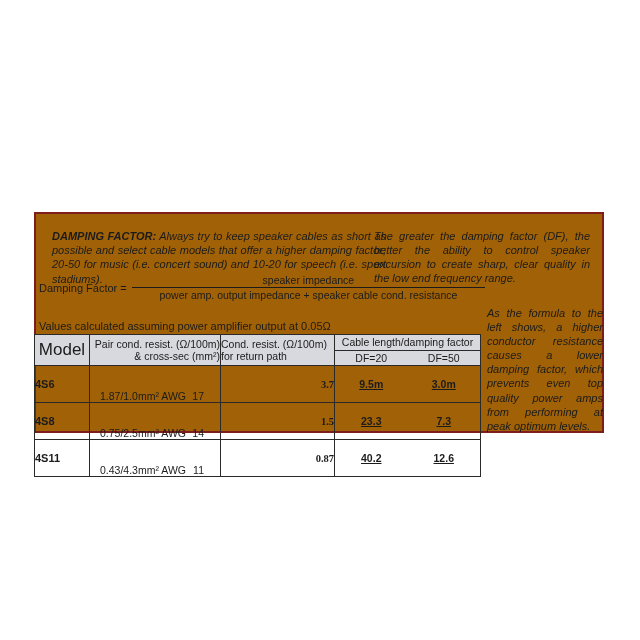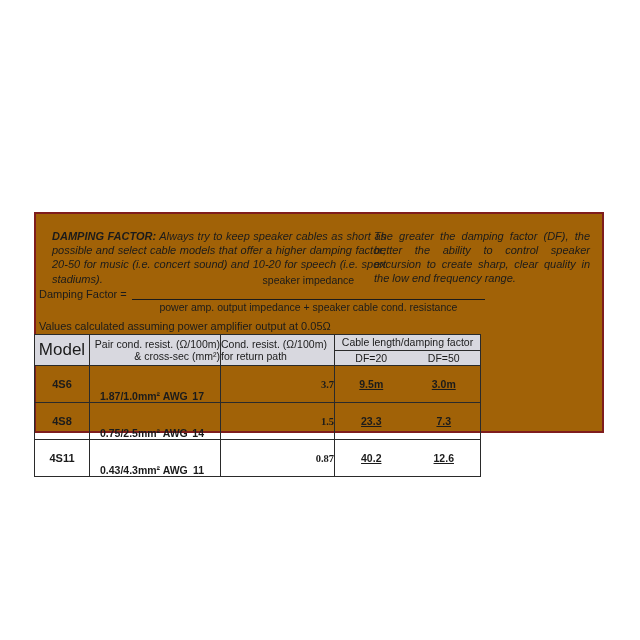--- a/index.html
+++ b/index.html
@@ -23,21 +23,21 @@
     position:absolute;left:338px;top:4px;width:216px;
     font-size:11px;line-height:14px;font-style:italic;text-align:justify;
   }
   
   .formula{
     position:absolute;left:3px;top:60px;width:446px;
     font-size:10.5px;display:flex;align-items:center;
   }
   .f-label{white-space:nowrap;padding-right:5px;font-size:11px;}
   .fraction{display:inline-block;text-align:center;flex:1;}
-  .numer{display:block;border-bottom:1.6px solid #1b1b1b;padding-bottom:13px;}
+  .numer{display:block;border-bottom:1.6px solid #1b1b1b;padding-bottom:1px;}
   .denom{display:block;padding-top:1px;}
   
   .note{
     position:absolute;left:3px;top:106px;font-size:11px;
   }
   
   table.spec{
     position:absolute;left:-2px;top:120px;border-collapse:collapse;
     table-layout:fixed;width:446px;font-size:10.5px;
   }
@@ -45,22 +45,22 @@
     border:1.7px solid #2a2a2a;padding:0;vertical-align:middle;
   }
   table.spec th{background:#d8d8df;font-weight:400;line-height:12.5px;}
   th.model-h{font-weight:700;font-size:17px;width:54px;}
   th.pair-h{width:130px;text-align:right;padding-left:9px;}
   th.cond-h{width:113px;text-align:left;padding-left:9px;}
   th.cable-h{width:145px;height:15px;font-size:10.5px;}
   th.df-h{height:14px;}
   .df-pair{display:flex;}
   .df-pair span{flex:1;text-align:center;}
-  td.model-c{font-weight:700;font-size:11px;text-align:center;height:22px;}
-  td.pair-c .pair-wrap{display:flex;justify-content:space-between;padding:0 16px 0 10px;font-weight:700;margin-top:24px;}
+  td.model-c{font-weight:700;font-size:11px;text-align:left;height:22px;}
+  td.pair-c .pair-wrap{display:flex;justify-content:space-between;padding:0 16px 0 10px;font-weight:400;margin-top:24px;}
   td.cond-c{text-align:right;font-weight:700;font-family:Liberation Serif, serif;}
   td.cable-c .df-pair span{font-weight:700;text-decoration:underline;}
   
   .right-side{
     position:absolute;left:451px;top:81px;width:116px;
     font-size:11px;line-height:14.1px;font-style:italic;text-align:justify;
   }
 </style>
 </head>
 <body>
@@ -150,14 +150,15 @@
       <td class="cable-c">
         <span class="df-pair">
           <span>40.2</span>
           <span>12.6</span>
         </span>
       </td>
     </tr>
     </tbody>
   </table>
 
+  <p class="right-side">As the formula to the left shows, a higher conductor resistance causes a lower damping factor, which prevents even top quality power amps from performing at peak optimum levels.</p>
 
 </div>
 
 </body></html>

